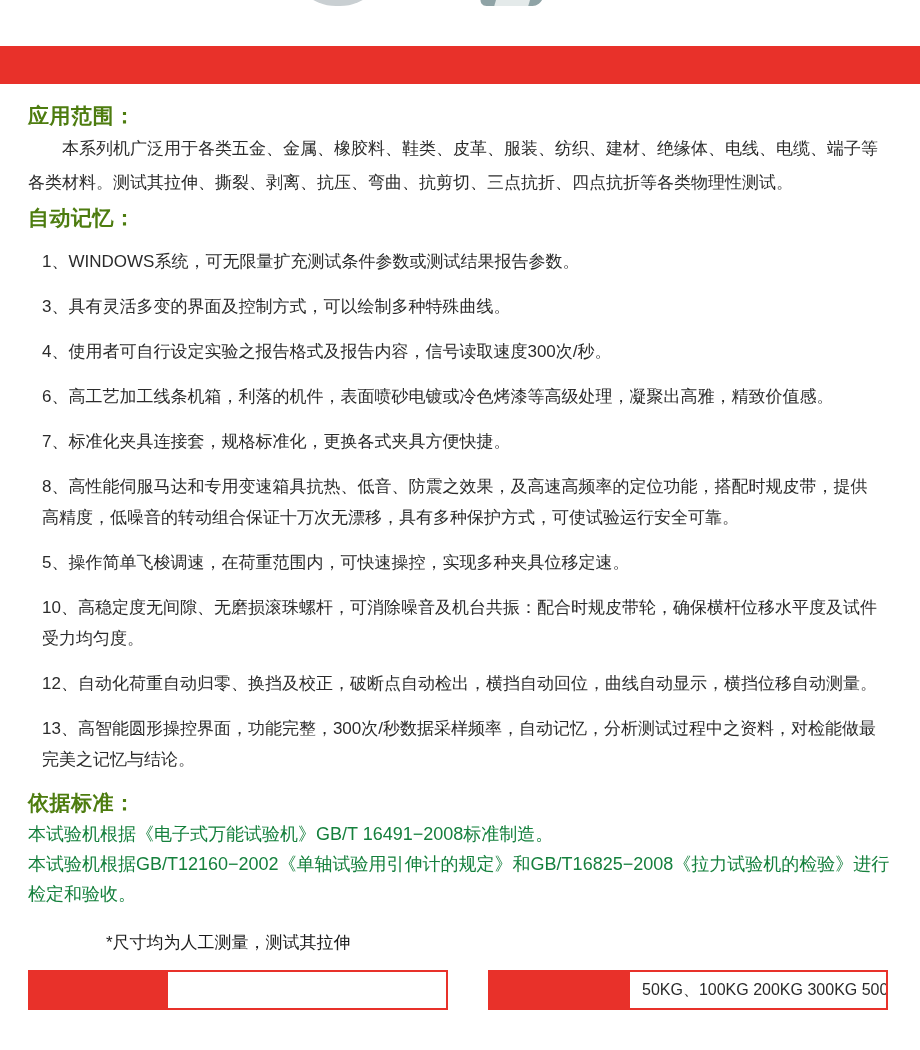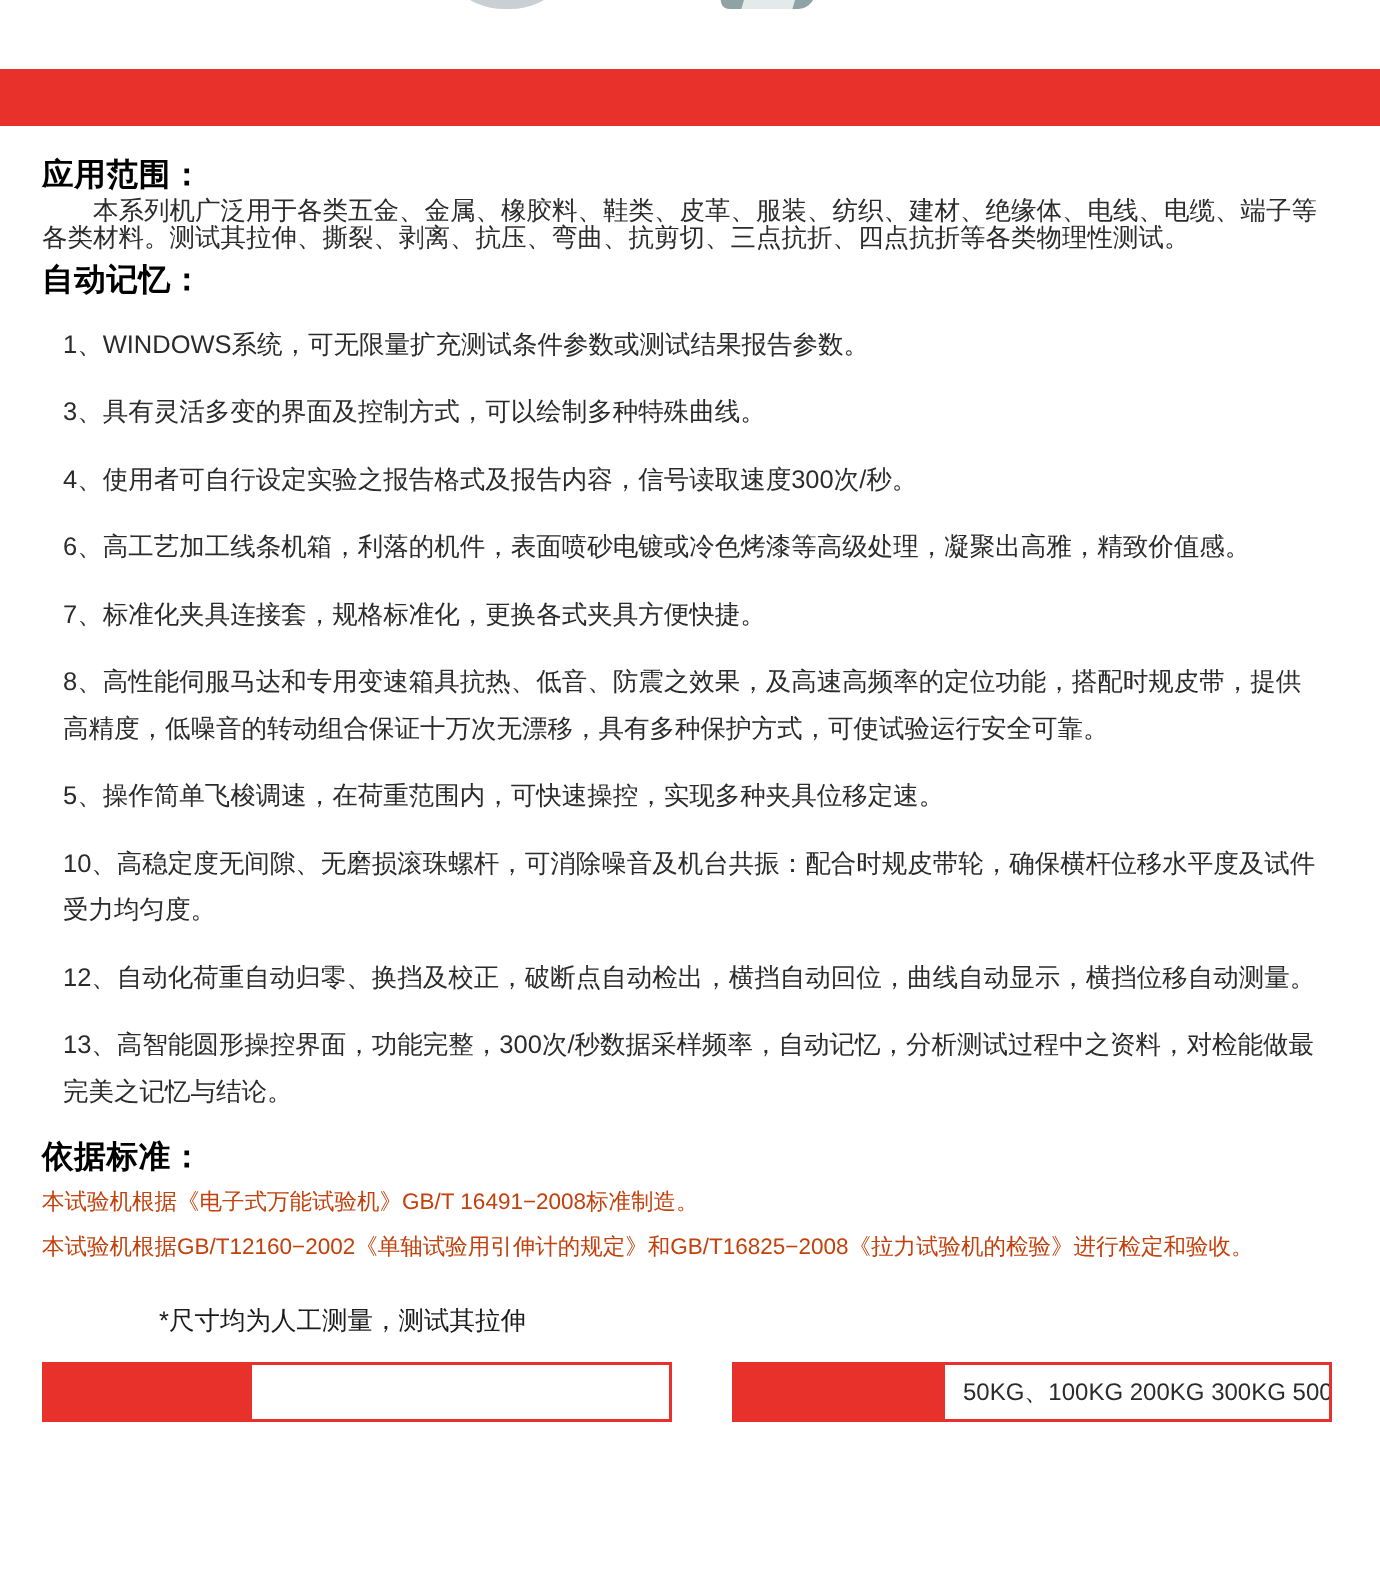--- a/index.html
+++ b/index.html
@@ -60,44 +60,44 @@
     background: #e8312a;
   }
 
   
   .content {
     padding: 14px 28px 0 28px;
   }
   .section-head {
     font-size: 21px;
     font-weight: bold;
-    color: #000000;
+    color: #4d7c0f;
     margin: 4px 0 2px 0;
     letter-spacing: 0.5px;
   }
   .para {
     font-size: 17px;
-    line-height: 18px;
+    line-height: 34px;
     color: #2b2b2b;
     margin: 0;
   }
   .para.indent {
     text-indent: 34px;
   }
   .list-line {
     font-size: 17px;
     line-height: 31px;
     color: #2b2b2b;
     margin: 14px;
   }
 
   .standards-line {
-    font-size: 15px;
+    font-size: 18px;
     line-height: 30px;
-    color: #c2410c;
+    color: #15803d;
     margin: 0;
   }
 
   .note {
     font-size: 17px;
     color: #1b1b1b;
     margin: 22px 0 0 78px;
     font-weight: normal;
   }
 

